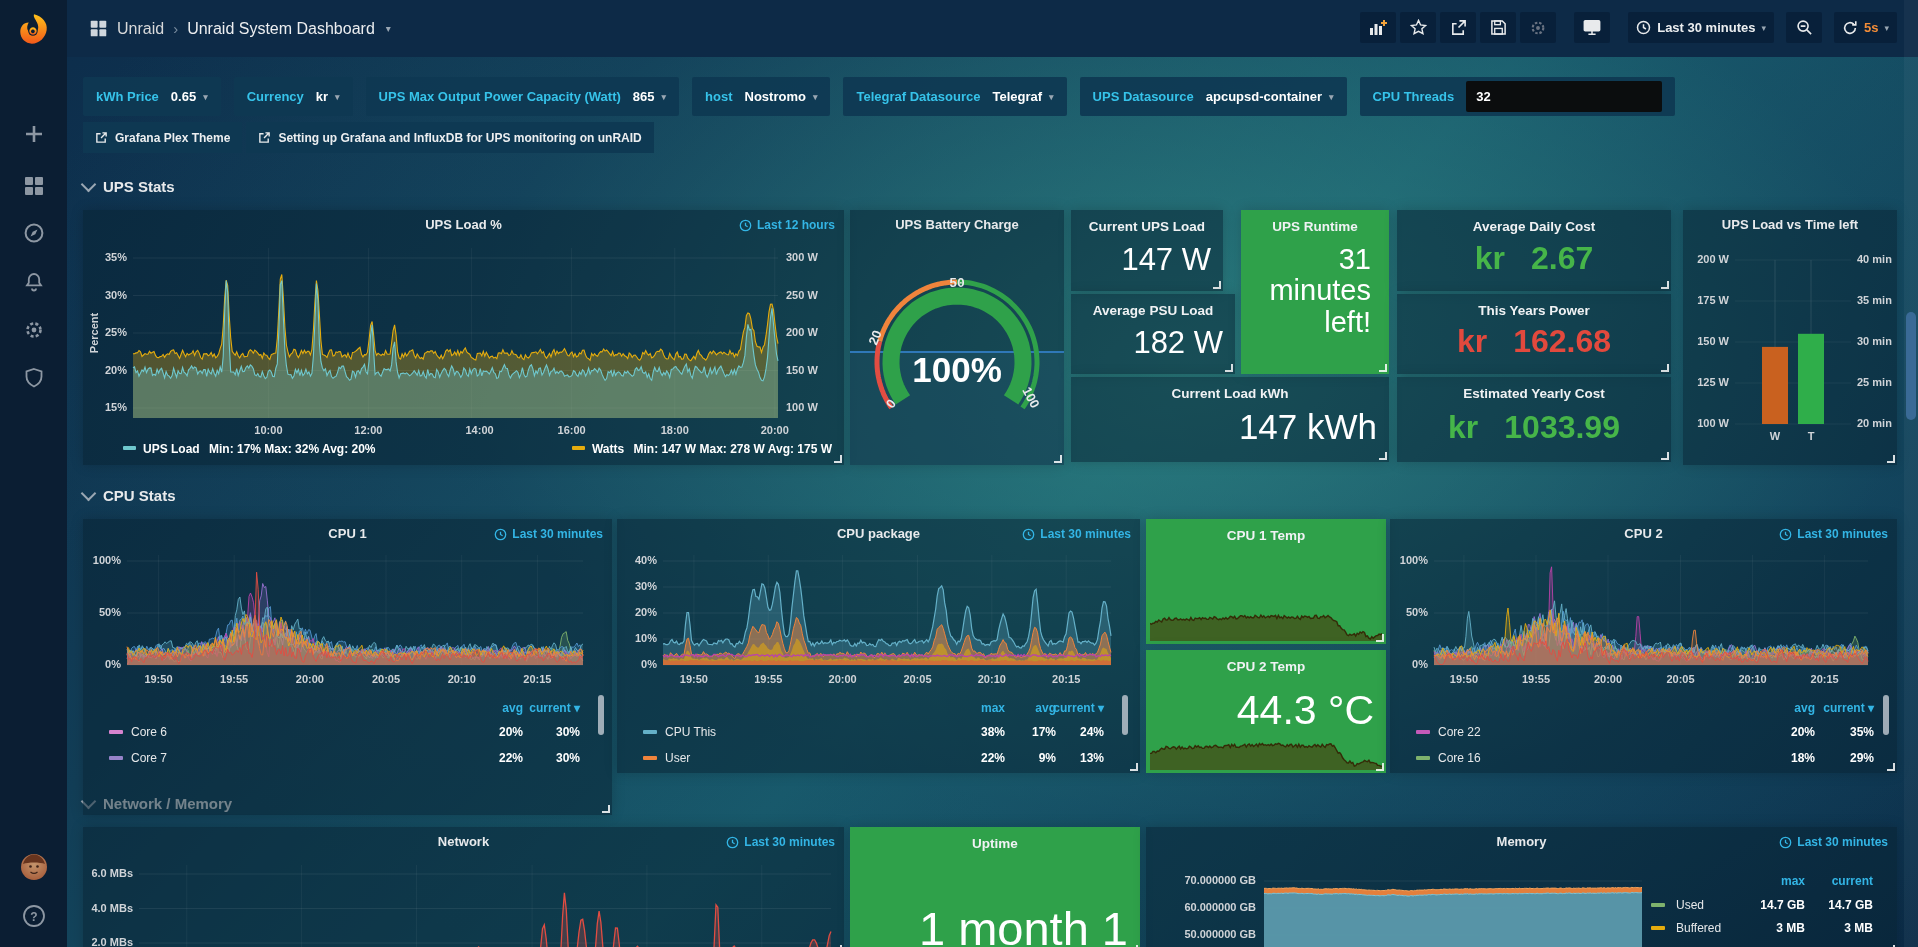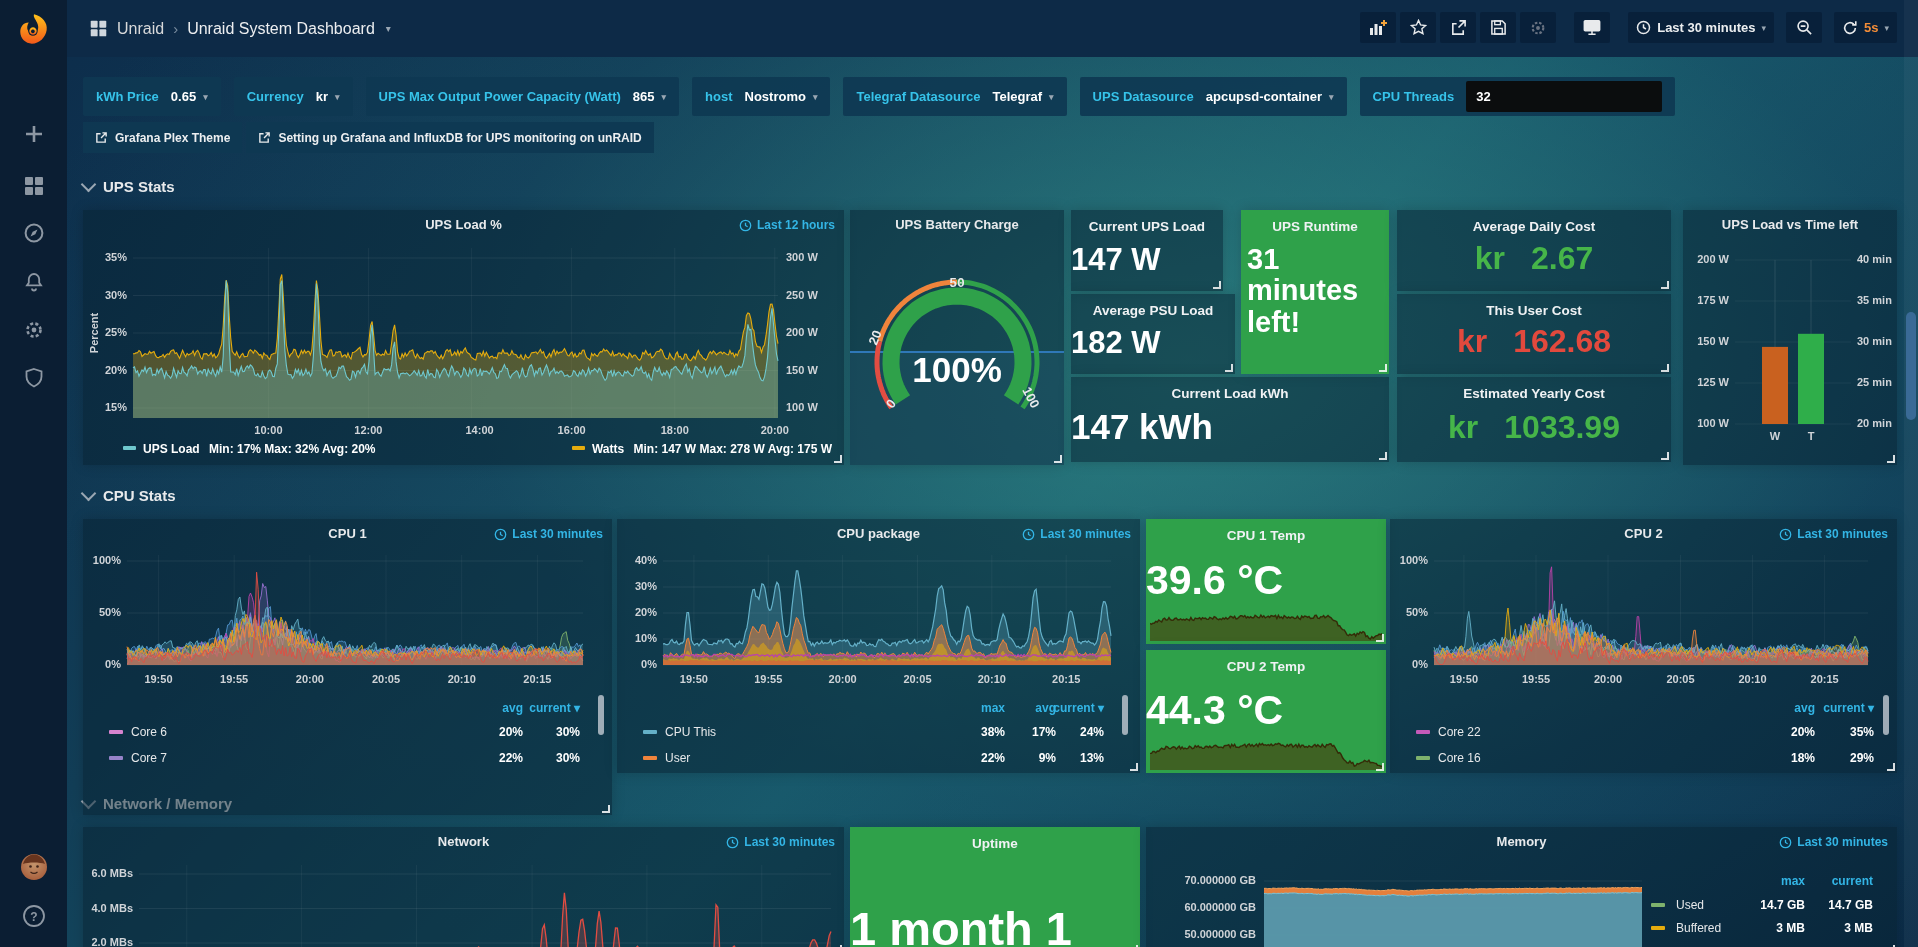--- a/index.html
+++ b/index.html
@@ -39,21 +39,21 @@
   .chev{width:9px;height:9px;border-right:2px solid #9aa7b3;border-bottom:2px solid #9aa7b3;transform:rotate(45deg);margin-top:-4px;}
   
   .panel{position:absolute;background:rgba(8,34,50,0.52);box-shadow:0 0 12px rgba(0,0,0,0.18);}
   .panel::after{content:"";position:absolute;right:2px;bottom:2px;width:6px;height:6px;border-right:2px solid rgba(255,255,255,0.85);border-bottom:2px solid rgba(255,255,255,0.85);}
   .panel-title{position:absolute;top:7px;left:0;right:0;text-align:center;font-size:13px;font-weight:bold;color:#e8eaec;cursor:pointer;z-index:3;}
   .time-ind{position:absolute;top:8px;right:9px;color:#33b5e5;font-size:12px;font-weight:bold;display:flex;gap:5px;align-items:center;cursor:pointer;z-index:3;}
   .chart-body{position:absolute;left:0;top:0;right:0;bottom:0;overflow:hidden;}
   .chart-body svg{position:absolute;left:0;top:0;}
   .green-panel{background:#2fa14a;}
   .stat-label{position:absolute;top:9px;left:0;right:0;text-align:center;font-size:13.5px;font-weight:bold;color:#f0f2f4;}
-  .stat-value{position:absolute;left:0;right:12px;text-align:left;font-weight:bold;color:#fff;white-space:nowrap;}
+  .stat-value{position:absolute;left:0;right:12px;text-align:right;font-weight:normal;color:#fff;white-space:nowrap;}
   .cost-value{position:absolute;left:0;right:0;display:flex;justify-content:center;gap:26px;font-weight:bold;}
   .val-green{color:#46b549;}
   .val-red{color:#e2493d;}
   
   .tick{position:absolute;font-size:11px;font-weight:600;color:#d0d4d8;white-space:nowrap;}
   .axis-title{position:absolute;font-size:11px;font-weight:600;color:#d0d4d8;}
   .rot-ccw{transform:rotate(-90deg);transform-origin:center;}
   .lg-head{position:absolute;text-align:right;color:#33b5e5;font-weight:bold;font-size:12px;cursor:pointer;}
   .lg-name{position:absolute;font-size:12px;color:#e6e8ea;cursor:pointer;white-space:nowrap;}
   .lg-val{position:absolute;text-align:right;font-weight:bold;font-size:12px;color:#fff;}
@@ -402,21 +402,21 @@
   </div>
 
   <div class="panel" style="left:1397px;top:210px;width:274px;height:81px">
     <div class="stat-label">Average Daily Cost</div>
     <div class="cost-value val-green" style="top:30px;font-size:32px">
       <span>kr</span>
         <span>2.67</span>
     </div>
   </div>
   <div class="panel" style="left:1397px;top:294px;width:274px;height:80px">
-    <div class="stat-label">This User Cost</div>
+    <div class="stat-label">This Years Power</div>
     <div class="cost-value val-red" style="top:29px;font-size:32px">
       <span>kr</span>
         <span>162.68</span>
     </div>
   </div>
   <div class="panel" style="left:1397px;top:377px;width:274px;height:85px">
     <div class="stat-label">Estimated Yearly Cost</div>
     <div class="cost-value val-green" style="top:32px;font-size:32px">
       <span>kr</span>
         <span>1033.99</span>
@@ -565,21 +565,20 @@
         <div class="lg-name" style="left: 48px; top: 232px;">User</div>
         <div class="lg-val" style="left: 314px; top: 232px; width: 74px;">22%</div>
         <div class="lg-val" style="left: 365px; top: 232px; width: 74px;">9%</div>
         <div class="lg-val" style="left: 413px; top: 232px; width: 74px;">13%</div>
         <div class="lg-scroll" style="left: 505px; top: 176px; height: 40px;"></div>
       </div>
   </div>
 
   <div class="panel green-panel" style="left:1146px;top:519px;width:240px;height:125px">
     <div class="stat-label">CPU 1 Temp</div>
-    <div class="stat-value" style="top:38px;font-size:41px">39.6 °C</div>
     <svg class="spark" style="left:4px;bottom:3px" width="232" height="36">
         <path d="M0,36L0.0,18.5L1.5,19.2L2.9,18.2L4.4,18.0L5.8,16.3L7.3,17.0L8.8,14.9L10.2,16.0L11.7,16.9L13.1,14.0L14.6,13.2L16.1,15.0L17.5,14.9L19.0,12.6L20.4,14.6L21.9,15.2L23.3,15.0L24.8,13.4L26.3,13.0L27.7,14.7L29.2,14.8L30.6,13.8L32.1,15.0L33.6,14.3L35.0,15.1L36.5,13.9L37.9,14.5L39.4,15.4L40.9,12.4L42.3,14.8L43.8,15.3L45.2,13.0L46.7,13.6L48.2,13.5L49.6,12.6L51.1,14.5L52.5,12.6L54.0,13.5L55.4,13.1L56.9,14.4L58.4,14.4L59.8,12.4L61.3,13.0L62.7,14.0L64.2,11.7L65.7,12.3L67.1,14.0L68.6,14.7L70.0,13.9L71.5,14.7L73.0,12.9L74.4,14.0L75.9,12.5L77.3,14.1L78.8,13.1L80.3,11.3L81.7,11.6L83.2,12.9L84.6,11.3L86.1,13.9L87.5,13.5L89.0,12.1L90.5,10.8L91.9,10.8L93.4,11.9L94.8,10.5L96.3,12.9L97.8,11.7L99.2,12.8L100.7,11.6L102.1,12.7L103.6,12.8L105.1,10.3L106.5,11.3L108.0,12.6L109.4,12.8L110.9,10.0L112.4,12.2L113.8,10.8L115.3,12.8L116.7,12.0L118.2,11.2L119.6,12.4L121.1,10.5L122.6,11.0L124.0,11.4L125.5,10.4L126.9,13.5L128.4,10.3L129.9,12.8L131.3,11.9L132.8,13.6L134.2,10.6L135.7,11.7L137.2,13.1L138.6,11.9L140.1,13.0L141.5,11.9L143.0,12.2L144.5,13.5L145.9,13.3L147.4,11.2L148.8,13.2L150.3,14.3L151.7,10.9L153.2,12.5L154.7,11.1L156.1,11.3L157.6,12.4L159.0,11.5L160.5,13.4L162.0,13.2L163.4,13.0L164.9,10.4L166.3,10.3L167.8,13.1L169.3,13.4L170.7,11.8L172.2,11.9L173.6,10.6L175.1,12.7L176.6,11.7L178.0,10.4L179.5,12.0L180.9,12.6L182.4,14.5L183.8,15.5L185.3,15.9L186.8,16.7L188.2,20.7L189.7,20.7L191.1,23.0L192.6,24.7L194.1,24.9L195.5,26.9L197.0,29.8L198.4,30.7L199.9,29.1L201.4,30.2L202.8,29.7L204.3,28.8L205.7,31.0L207.2,28.2L208.7,29.3L210.1,27.0L211.6,28.1L213.0,26.6L214.5,27.4L215.9,31.5L217.4,30.9L218.9,33.2L220.3,34.1L221.8,31.6L223.2,33.2L224.7,31.9L226.2,30.6L227.6,30.6L229.1,29.0L230.5,29.6L232.0,28.6L232,36Z" fill="rgba(74,48,4,0.55)"></path>
         <path d="M0.0,18.5L1.5,19.2L2.9,18.2L4.4,18.0L5.8,16.3L7.3,17.0L8.8,14.9L10.2,16.0L11.7,16.9L13.1,14.0L14.6,13.2L16.1,15.0L17.5,14.9L19.0,12.6L20.4,14.6L21.9,15.2L23.3,15.0L24.8,13.4L26.3,13.0L27.7,14.7L29.2,14.8L30.6,13.8L32.1,15.0L33.6,14.3L35.0,15.1L36.5,13.9L37.9,14.5L39.4,15.4L40.9,12.4L42.3,14.8L43.8,15.3L45.2,13.0L46.7,13.6L48.2,13.5L49.6,12.6L51.1,14.5L52.5,12.6L54.0,13.5L55.4,13.1L56.9,14.4L58.4,14.4L59.8,12.4L61.3,13.0L62.7,14.0L64.2,11.7L65.7,12.3L67.1,14.0L68.6,14.7L70.0,13.9L71.5,14.7L73.0,12.9L74.4,14.0L75.9,12.5L77.3,14.1L78.8,13.1L80.3,11.3L81.7,11.6L83.2,12.9L84.6,11.3L86.1,13.9L87.5,13.5L89.0,12.1L90.5,10.8L91.9,10.8L93.4,11.9L94.8,10.5L96.3,12.9L97.8,11.7L99.2,12.8L100.7,11.6L102.1,12.7L103.6,12.8L105.1,10.3L106.5,11.3L108.0,12.6L109.4,12.8L110.9,10.0L112.4,12.2L113.8,10.8L115.3,12.8L116.7,12.0L118.2,11.2L119.6,12.4L121.1,10.5L122.6,11.0L124.0,11.4L125.5,10.4L126.9,13.5L128.4,10.3L129.9,12.8L131.3,11.9L132.8,13.6L134.2,10.6L135.7,11.7L137.2,13.1L138.6,11.9L140.1,13.0L141.5,11.9L143.0,12.2L144.5,13.5L145.9,13.3L147.4,11.2L148.8,13.2L150.3,14.3L151.7,10.9L153.2,12.5L154.7,11.1L156.1,11.3L157.6,12.4L159.0,11.5L160.5,13.4L162.0,13.2L163.4,13.0L164.9,10.4L166.3,10.3L167.8,13.1L169.3,13.4L170.7,11.8L172.2,11.9L173.6,10.6L175.1,12.7L176.6,11.7L178.0,10.4L179.5,12.0L180.9,12.6L182.4,14.5L183.8,15.5L185.3,15.9L186.8,16.7L188.2,20.7L189.7,20.7L191.1,23.0L192.6,24.7L194.1,24.9L195.5,26.9L197.0,29.8L198.4,30.7L199.9,29.1L201.4,30.2L202.8,29.7L204.3,28.8L205.7,31.0L207.2,28.2L208.7,29.3L210.1,27.0L211.6,28.1L213.0,26.6L214.5,27.4L215.9,31.5L217.4,30.9L218.9,33.2L220.3,34.1L221.8,31.6L223.2,33.2L224.7,31.9L226.2,30.6L227.6,30.6L229.1,29.0L230.5,29.6L232.0,28.6" stroke="rgba(52,34,2,0.9)" stroke-width="1.4" fill="none"></path>
       </svg>
   </div>
   <div class="panel green-panel" style="left:1146px;top:650px;width:240px;height:123px">
     <div class="stat-label">CPU 2 Temp</div>
     <div class="stat-value" style="top:37px;font-size:41px">44.3 °C</div>
     <svg class="spark" style="left:4px;bottom:3px" width="232" height="36">
         <path d="M0,36L0.0,19.4L1.5,19.4L2.9,17.4L4.4,17.5L5.8,18.8L7.3,17.0L8.8,17.3L10.2,15.5L11.7,14.1L13.1,15.0L14.6,15.2L16.1,12.4L17.5,12.8L19.0,14.3L20.4,14.7L21.9,13.5L23.3,12.8L24.8,13.1L26.3,15.2L27.7,13.5L29.2,12.1L30.6,14.9L32.1,13.0L33.6,14.9L35.0,14.1L36.5,14.8L37.9,14.3L39.4,12.1L40.9,13.0L42.3,14.7L43.8,14.2L45.2,11.7L46.7,13.0L48.2,11.8L49.6,13.5L51.1,13.0L52.5,14.4L54.0,14.4L55.4,12.5L56.9,12.3L58.4,13.6L59.8,12.1L61.3,13.6L62.7,13.2L64.2,11.6L65.7,11.2L67.1,12.4L68.6,13.4L70.0,13.1L71.5,13.1L73.0,13.8L74.4,11.7L75.9,11.5L77.3,11.4L78.8,10.6L80.3,13.5L81.7,10.4L83.2,12.2L84.6,10.3L86.1,13.2L87.5,13.2L89.0,13.5L90.5,12.2L91.9,11.8L93.4,11.2L94.8,10.2L96.3,13.1L97.8,10.7L99.2,9.9L100.7,12.2L102.1,10.6L103.6,12.5L105.1,11.2L106.5,10.1L108.0,12.6L109.4,9.4L110.9,10.9L112.4,9.6L113.8,11.2L115.3,10.7L116.7,11.5L118.2,10.5L119.6,11.5L121.1,10.0L122.6,11.6L124.0,11.1L125.5,9.8L126.9,10.3L128.4,9.3L129.9,9.8L131.3,11.5L132.8,11.1L134.2,12.1L135.7,12.8L137.2,10.7L138.6,12.2L140.1,10.5L141.5,10.2L143.0,13.1L144.5,11.8L145.9,10.6L147.4,13.2L148.8,10.2L150.3,13.1L151.7,11.3L153.2,11.3L154.7,13.1L156.1,12.5L157.6,13.4L159.0,11.6L160.5,12.7L162.0,13.1L163.4,11.5L164.9,10.5L166.3,12.5L167.8,10.8L169.3,12.1L170.7,13.0L172.2,10.3L173.6,12.0L175.1,13.3L176.6,10.6L178.0,10.9L179.5,10.0L180.9,9.8L182.4,12.2L183.8,11.5L185.3,13.8L186.8,16.7L188.2,19.1L189.7,18.6L191.1,20.4L192.6,23.8L194.1,25.7L195.5,26.9L197.0,28.8L198.4,28.9L199.9,26.9L201.4,29.2L202.8,28.5L204.3,32.1L205.7,31.6L207.2,29.6L208.7,30.0L210.1,29.1L211.6,28.4L213.0,28.0L214.5,26.4L215.9,27.1L217.4,27.7L218.9,26.2L220.3,28.7L221.8,28.5L223.2,28.6L224.7,29.2L226.2,29.5L227.6,31.3L229.1,31.4L230.5,32.0L232.0,32.3L232,36Z" fill="rgba(74,48,4,0.55)"></path>

